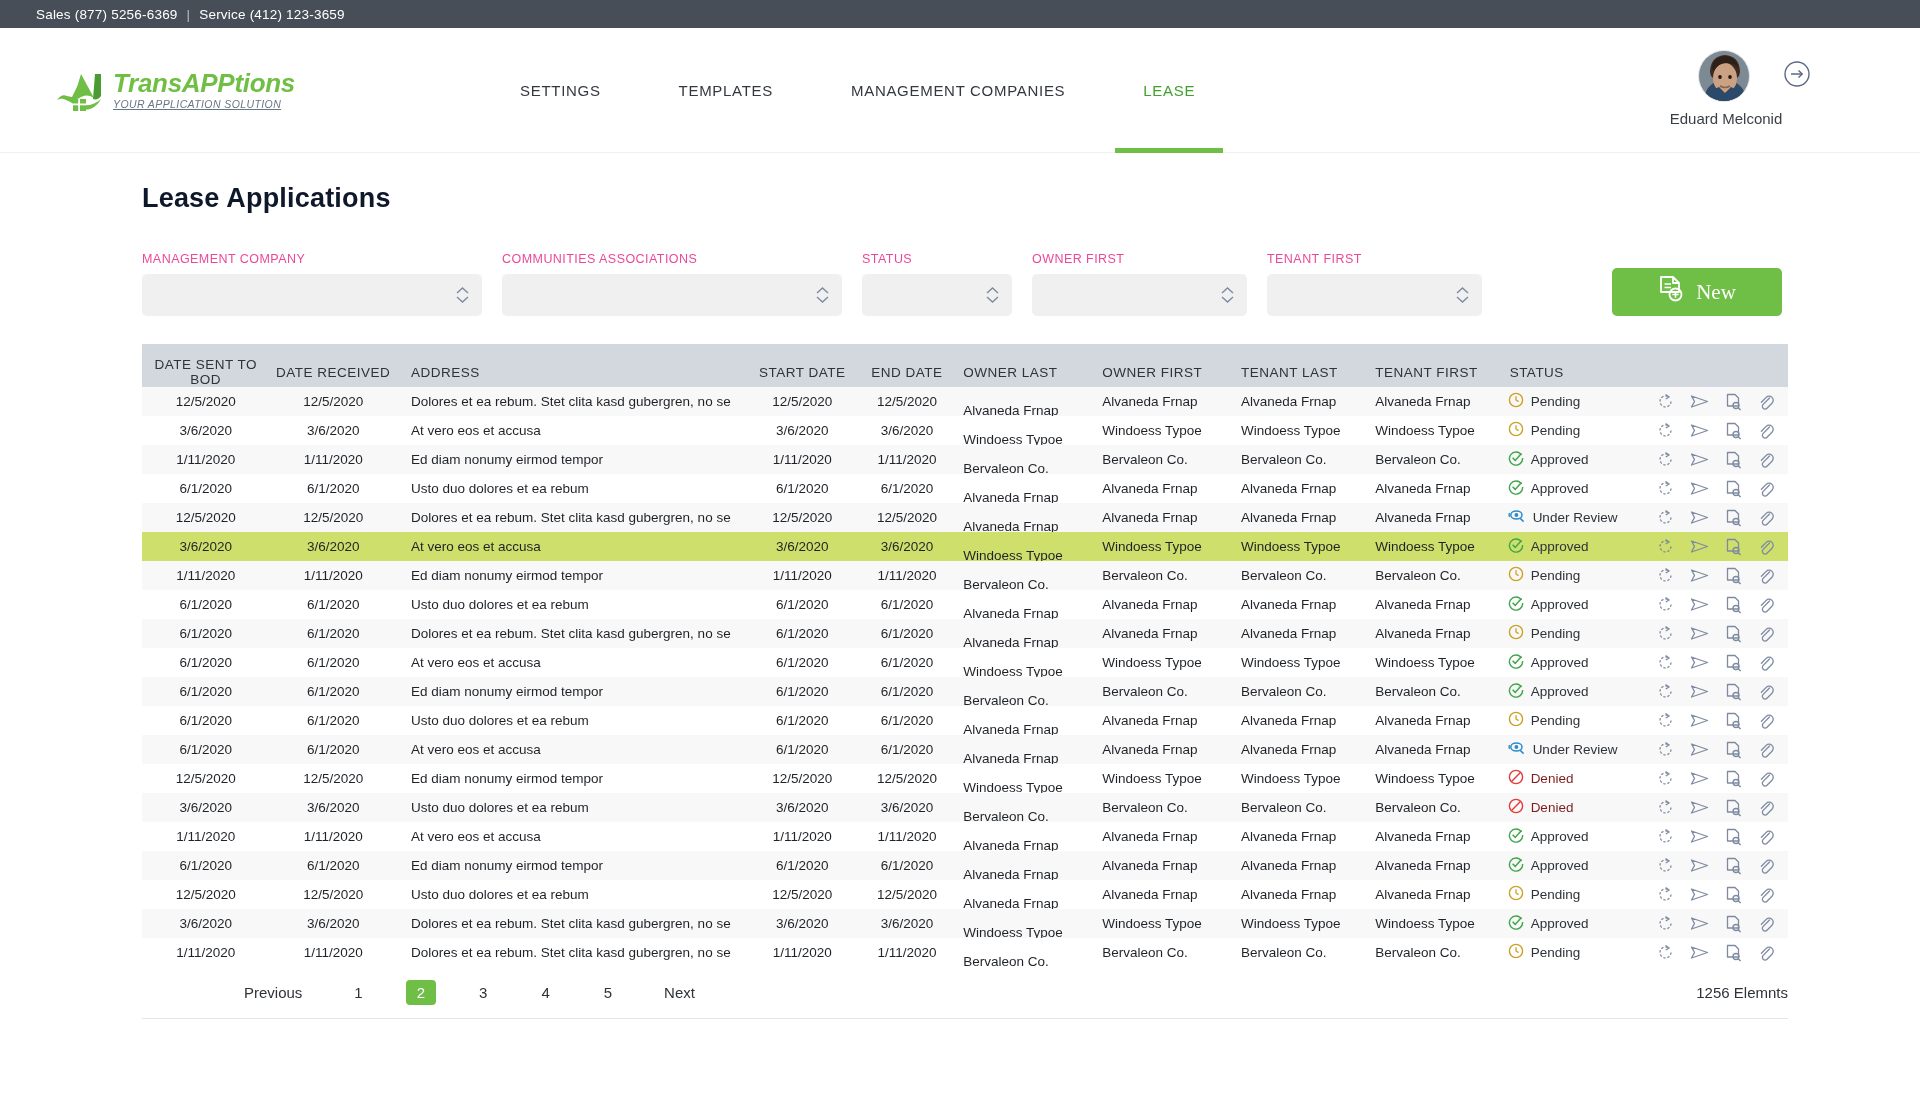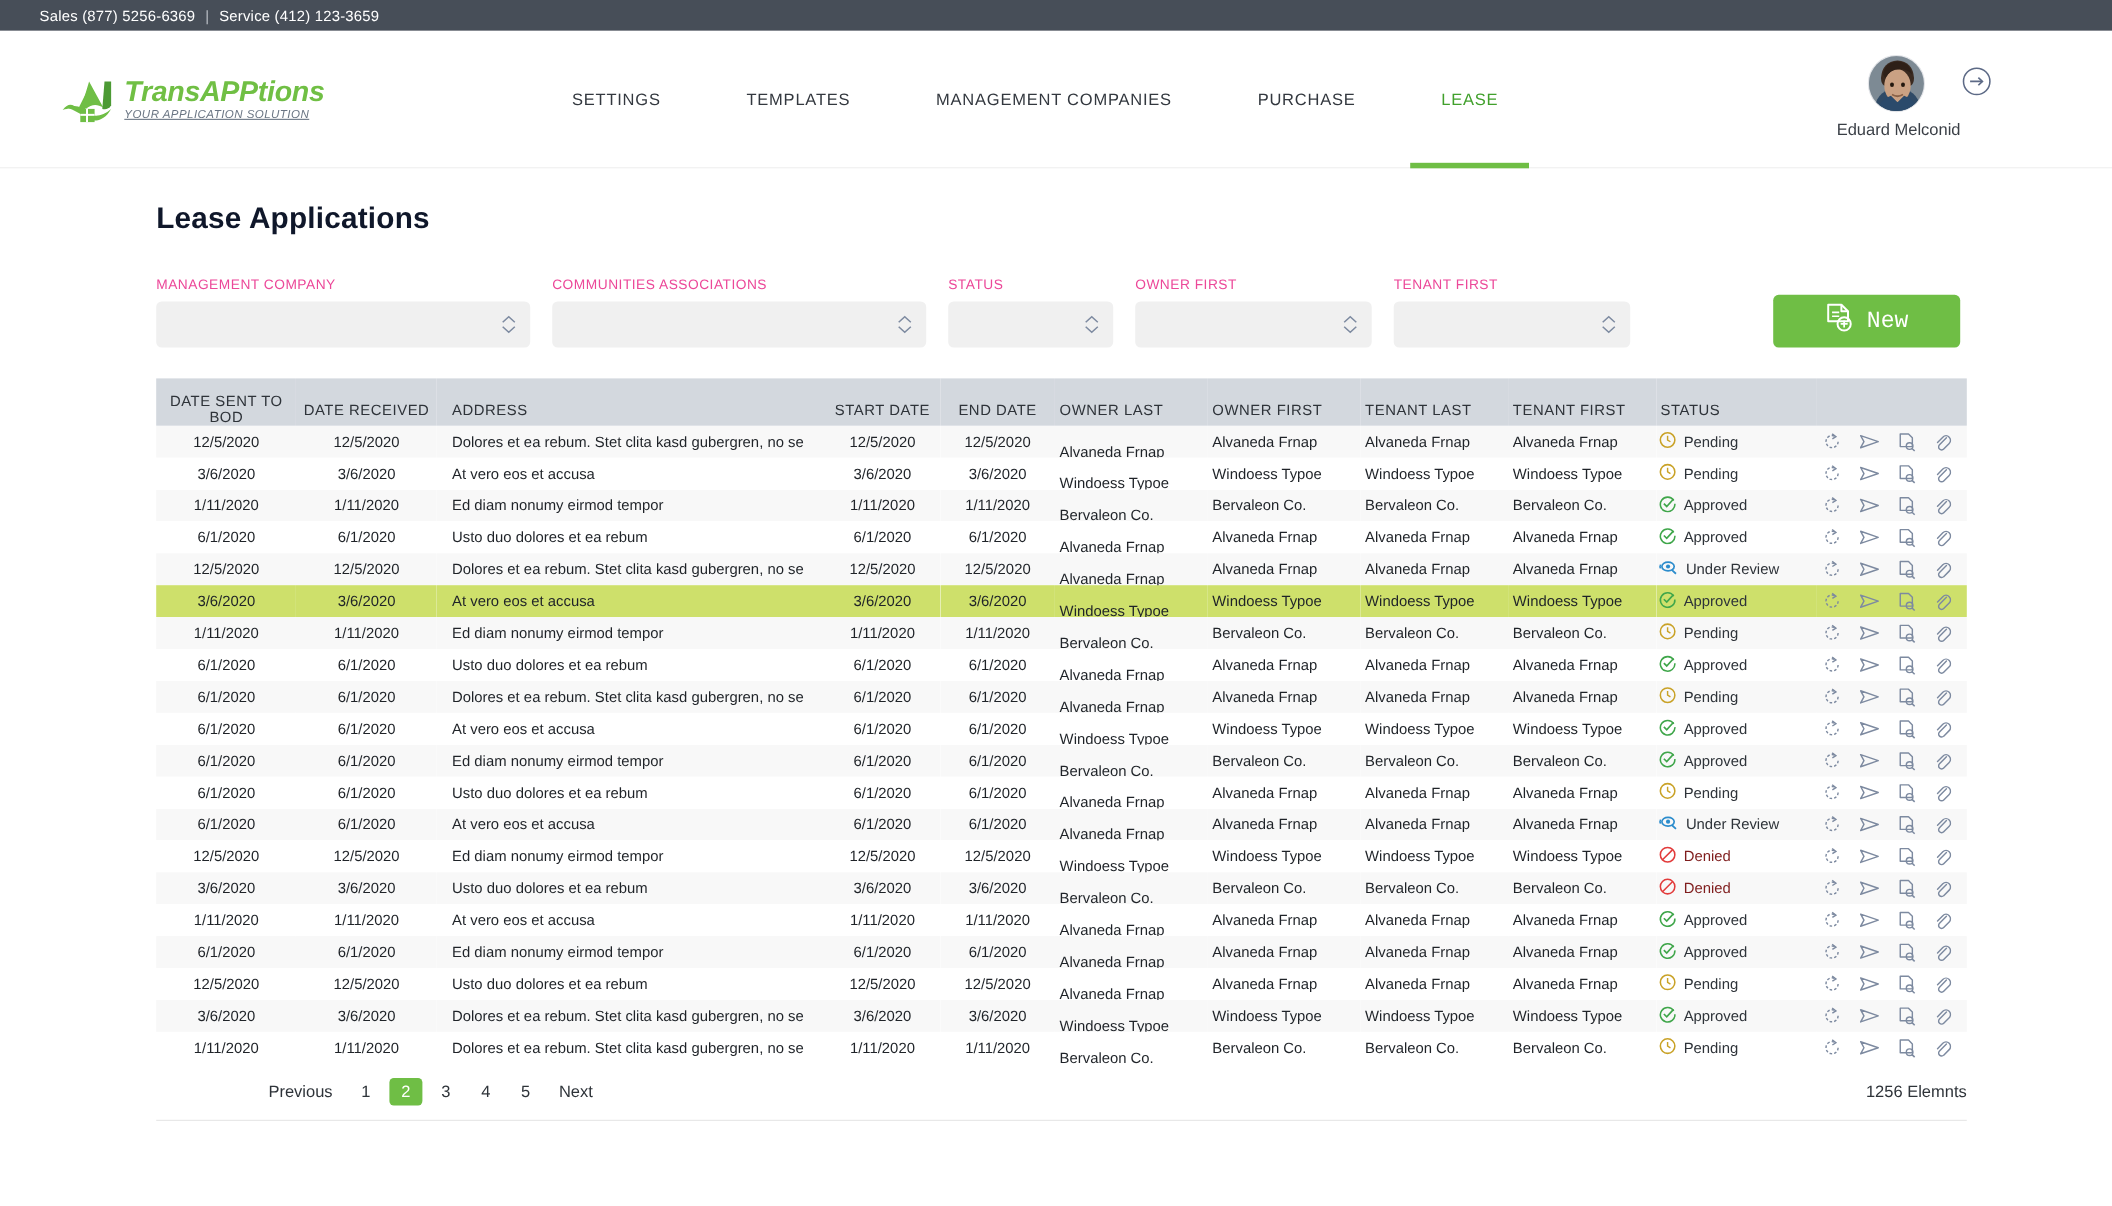--- a/index.html
+++ b/index.html
@@ -145,21 +145,21 @@
   .new-btn {
     position: absolute;
     left: 1470px;
     bottom: 0;
     width: 170px; height: 48px;
     background: #6fbe45;
     border: none;
     border-radius: 5px;
     color: #ffffff;
     font-size: 21px;
-    font-family: Liberation Mono, monospace;
+    font-family: Liberation Serif, serif;
     display: flex; align-items: center; justify-content: center;
     gap: 12px;
     cursor: pointer;
   }
 
   
   .table-wrap { margin: 28px 0 0 142px; width: 1646px; }
   table { border-collapse: collapse; width: 100%; table-layout: fixed; }
   thead th {
     background: #d3d8de;
@@ -201,21 +201,21 @@
   .act { cursor: pointer; line-height: 0; }
 
   
   .pager-row {
     margin-left: 142px; width: 1646px;
     height: 52px;
     border-bottom: 1px solid #e6e6e6;
     display: flex; align-items: center;
     position: relative;
   }
-  .pager { display: flex; align-items: center; margin-left: 90px; }
+  .pager { display: flex; align-items: center; margin-left: 90px; gap: 26px; }
   .pg {
     font-size: 15px; color: #2e3339;
     padding: 4px 11px; margin: 0 3px;
     border-radius: 4px; cursor: pointer;
   }
   .pg.active { background: #6fbe45; color: #ffffff; }
   .pg.word { padding: 4px 9px; }
   .elements-count {
     position: absolute; right: 0;
     font-size: 15px; color: #2e3339;
@@ -248,21 +248,20 @@
     <span class="logo-text">
       <span class="logo-title">TransAPPtions</span>
       <span class="logo-sub">YOUR APPLICATION SOLUTION</span>
     </span>
   </div>
 
   <nav class="nav">
     <div class="nav-item">SETTINGS</div>
     <div class="nav-item">TEMPLATES</div>
     <div class="nav-item">MANAGEMENT COMPANIES</div>
-    <div class="nav-item">PURCHASE</div>
     <div class="nav-item active">LEASE</div>
   </nav>
 
   <div class="user-block">
     <div class="user-row">
       <div class="avatar">
         <svg width="52" height="52" viewBox="0 0 52 52">
           <rect width="52" height="52" fill="#7d8a94"></rect>
           <ellipse cx="26" cy="46" rx="20" ry="17" fill="#2f4a66"></ellipse>
           <path d="M11 20 Q12 5 26 4 Q40 5 41 20 Q41 25 38 27 L14 27 Q11 25 11 20 Z" fill="#3a2a20"></path>

